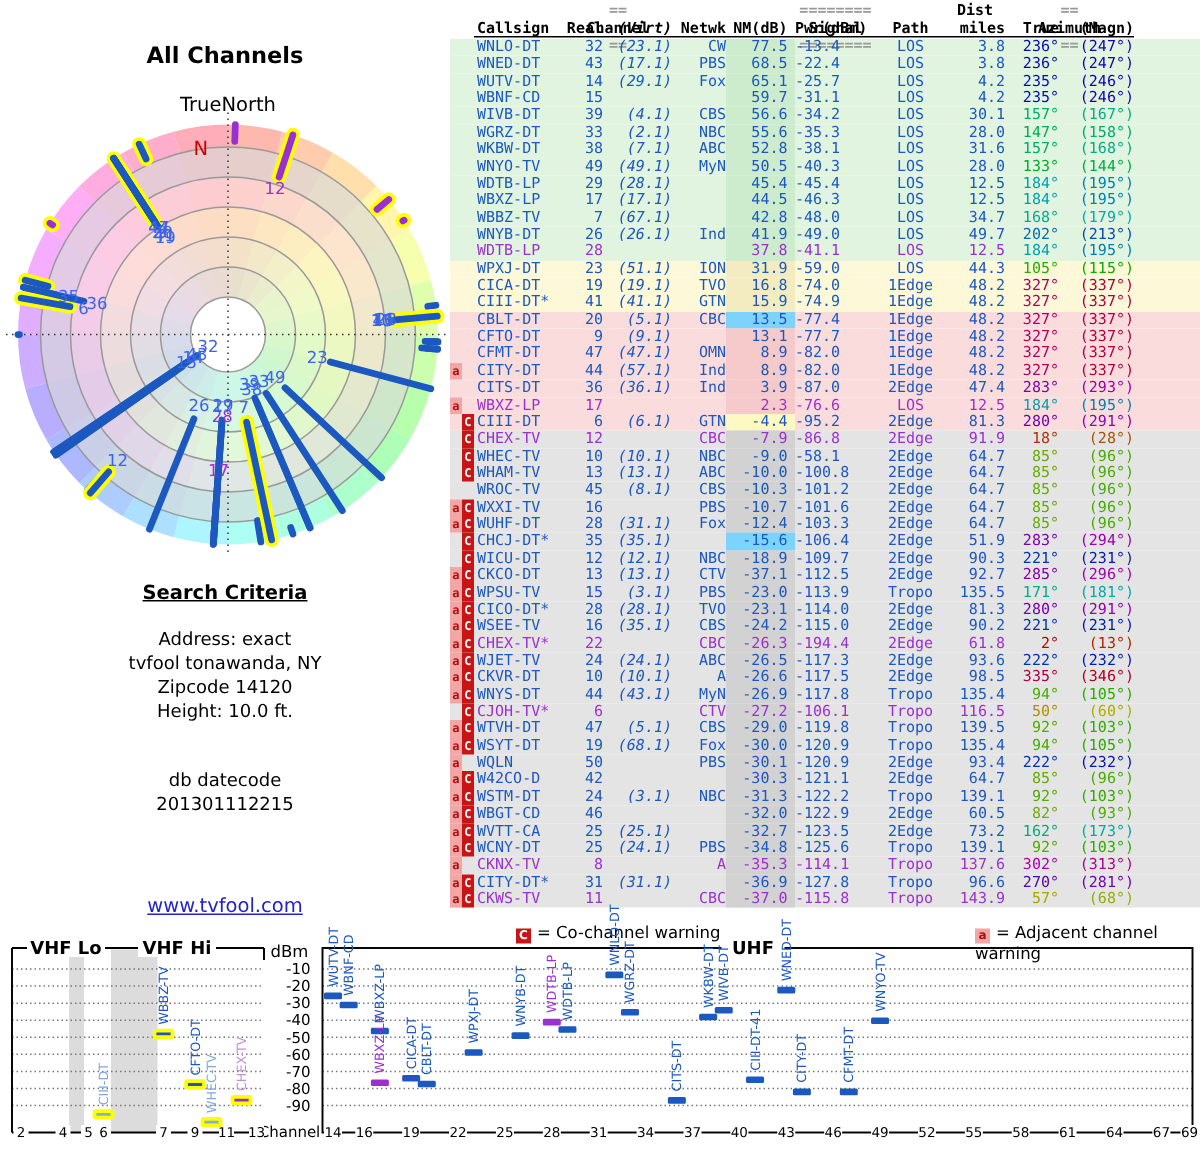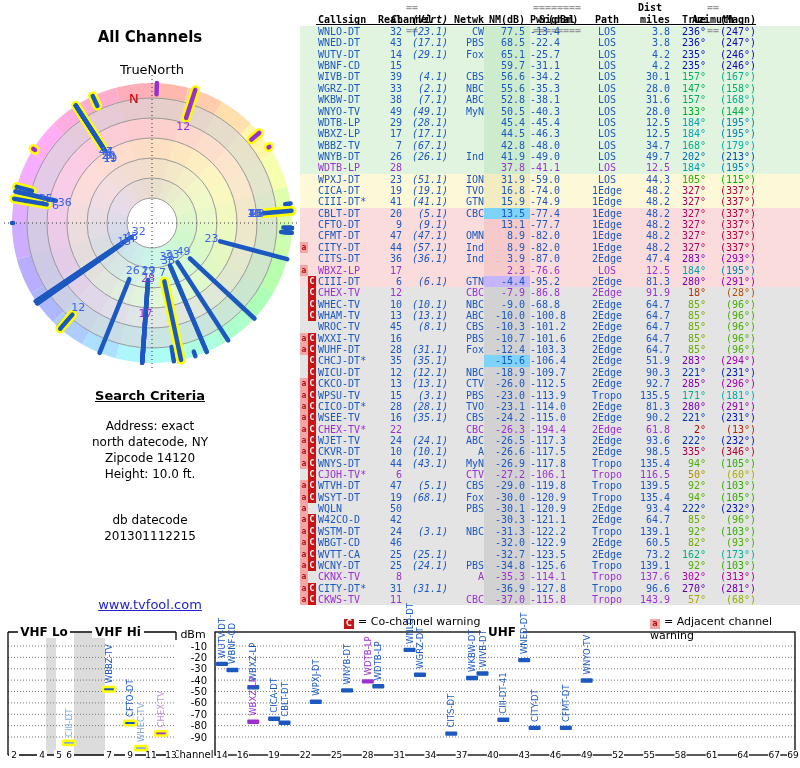--- a/index.html
+++ b/index.html
@@ -217,21 +217,21 @@
           <text x="128.7" y="187.3" text-anchor="middle" dominant-baseline="middle" fill="#3c64e8">14</text>
           <text x="131.3" y="185.0" text-anchor="middle" dominant-baseline="middle" fill="#3c64e8">43</text>
           <text x="138.7" y="179.9" text-anchor="middle" dominant-baseline="middle" fill="#3c64e8">32</text>
         </g>
       </svg></div>
 
   <div class="search">
     <div class="search-heading">Search Criteria</div>
     <div id="search-lines">
         <div>Address: exact</div>
-        <div>north datecode, NY</div>
+        <div>tvfool tonawanda, NY</div>
         <div>Zipcode 14120</div>
         <div>Height: 10.0 ft.</div>
       </div>
     <div class="db-block" id="db-lines">
         <div>db datecode</div>
         <div>201301112215</div>
       </div>
   </div>
 
   <div class="site-link">
@@ -569,21 +569,21 @@
           <span class="c-true" style="color:hsl(184,100%,34%)">184°</span>
           <span class="c-magn" style="color:hsl(195,100%,34%)">(195°)</span>
         </div>
         <div class="trow" style="background:#fbdcdc;color:#1b58c0">
           <span class="wa"></span>
           <span class="wc on">C</span>
           <span class="c-call">CIII-DT</span>
           <span class="c-real">6</span>
           <span class="c-virt">(6.1)</span>
           <span class="c-net">GTN</span>
-          <span class="c-nm" style="background:#c4b5fd">-4.4</span>
+          <span class="c-nm" style="background:#fef9c3">-4.4</span>
           <span class="c-pwr">-95.2</span>
           <span class="c-path">2Edge</span>
           <span class="c-mi">81.3</span>
           <span class="c-true" style="color:hsl(280,100%,34%)">280°</span>
           <span class="c-magn" style="color:hsl(291,100%,34%)">(291°)</span>
         </div>
         <div class="trow" style="background:#e4e4e4;color:#9b30d0">
           <span class="wa"></span>
           <span class="wc on">C</span>
           <span class="c-call">CHEX-TV</span>
@@ -598,21 +598,21 @@
           <span class="c-magn" style="color:hsl(28,100%,34%)">(28°)</span>
         </div>
         <div class="trow" style="background:#e4e4e4;color:#1b58c0">
           <span class="wa"></span>
           <span class="wc on">C</span>
           <span class="c-call">WHEC-TV</span>
           <span class="c-real">10</span>
           <span class="c-virt">(10.1)</span>
           <span class="c-net">NBC</span>
           <span class="c-nm" style="background:#d2d2d2">-9.0</span>
-          <span class="c-pwr">-68.8</span>
+          <span class="c-pwr">-58.1</span>
           <span class="c-path">2Edge</span>
           <span class="c-mi">64.7</span>
           <span class="c-true" style="color:hsl(85,100%,34%)">85°</span>
           <span class="c-magn" style="color:hsl(96,100%,34%)">(96°)</span>
         </div>
         <div class="trow" style="background:#e4e4e4;color:#1b58c0">
           <span class="wa"></span>
           <span class="wc on">C</span>
           <span class="c-call">WHAM-TV</span>
           <span class="c-real">13</span>
@@ -695,21 +695,21 @@
           <span class="c-true" style="color:hsl(221,100%,34%)">221°</span>
           <span class="c-magn" style="color:hsl(231,100%,34%)">(231°)</span>
         </div>
         <div class="trow" style="background:#e4e4e4;color:#1b58c0">
           <span class="wa on">a</span>
           <span class="wc on">C</span>
           <span class="c-call">CKCO-DT</span>
           <span class="c-real">13</span>
           <span class="c-virt">(13.1)</span>
           <span class="c-net">CTV</span>
-          <span class="c-nm" style="background:#d2d2d2">-26.0</span>
+          <span class="c-nm" style="background:#d2d2d2">-37.1</span>
           <span class="c-pwr">-112.5</span>
           <span class="c-path">2Edge</span>
           <span class="c-mi">92.7</span>
           <span class="c-true" style="color:hsl(285,100%,34%)">285°</span>
           <span class="c-magn" style="color:hsl(296,100%,34%)">(296°)</span>
         </div>
         <div class="trow" style="background:#e4e4e4;color:#1b58c0">
           <span class="wa on">a</span>
           <span class="wc on">C</span>
           <span class="c-call">WPSU-TV</span>

